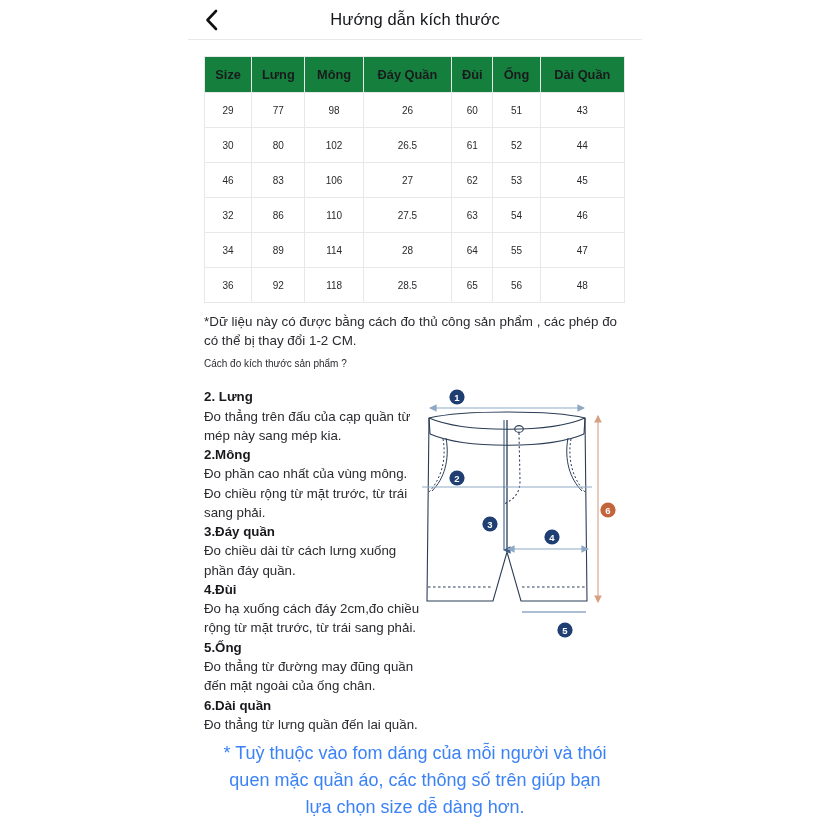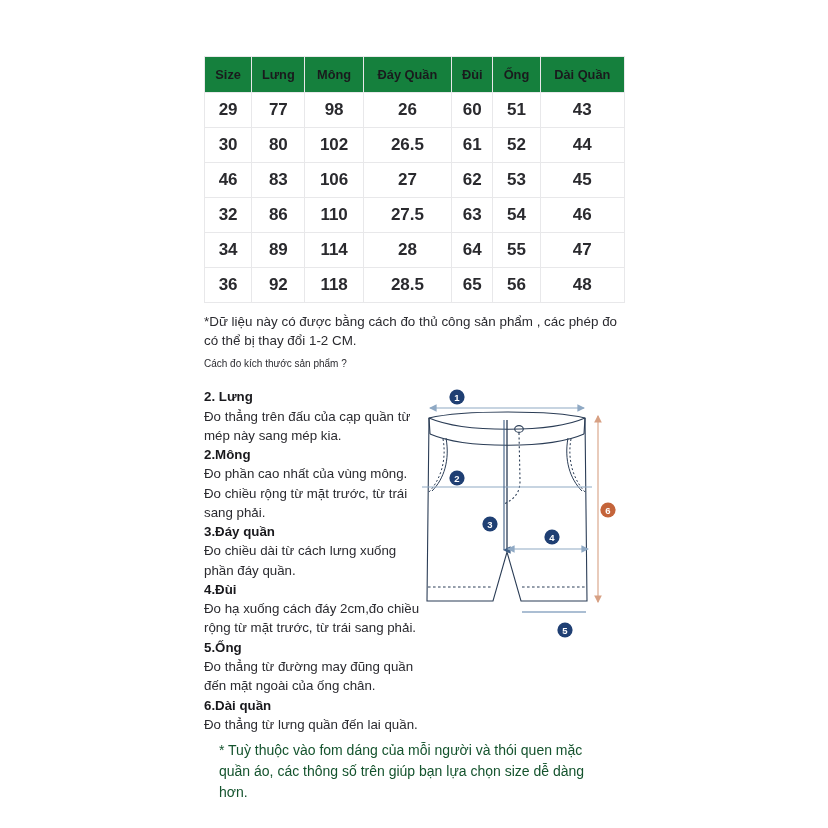--- a/index.html
+++ b/index.html
@@ -65,25 +65,25 @@
   table.size-table {
     border-collapse: collapse;
     width: 421px;
     table-layout: fixed;
     border: 1px solid #e4e4e6;
   }
   table.size-table th,
   table.size-table td {
     border: 1px solid #e8e8ea;
     text-align: center;
-    font-size: 17px;
+    font-size: 10px;
     color: #2a2a2e;
     height: 35px;
     padding: 0 2px;
-    font-weight: 700;
+    font-weight: 400;
     white-space: nowrap;
   }
   table.size-table thead th {
     background: #15803d;
     font-weight: 700;
     font-size: 12.8px;
     color: #1a1a1d;
     height: 36px;
   }
   table.size-table col.c-size   { width: 47px; }
@@ -136,30 +136,41 @@
     height: 258px;
   }
   .figure svg { display: block; }
 
   
   .footer-note {
     position: absolute;
     left: 219px;
     top: 740px;
     width: 392px;
-    font-size: 14px;
+    font-size: 18px;
     line-height: 1.5;
-    color: #14532d;
+    color: #3b82f6;
+    text-align: center;
   }
 </style>
 </head>
 <body>
 
 <div class="page">
 
+  <div class="topbar">
+    <div class="back-btn">
+      <span>
+        <svg width="16" height="22" viewBox="0 0 16 22" fill="none">
+          <path d="M12 2 L3.5 11 L12 20" stroke="#111111" stroke-width="2.6" stroke-linecap="round" stroke-linejoin="round"></path>
+        </svg>
+      </span>
+    </div>
+    <div class="topbar-title">Hướng dẫn kích thước</div>
+  </div>
 
   <div class="content">
 
     <table class="size-table">
       <colgroup>
         <col class="c-size">
           <col class="c-lung">
           <col class="c-mong">
         <col class="c-day">
           <col class="c-dui">

